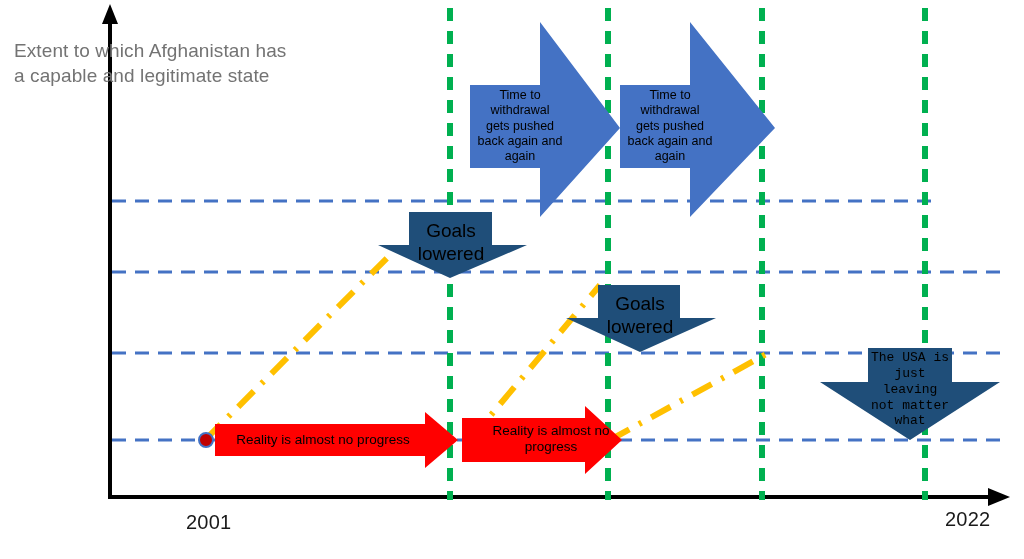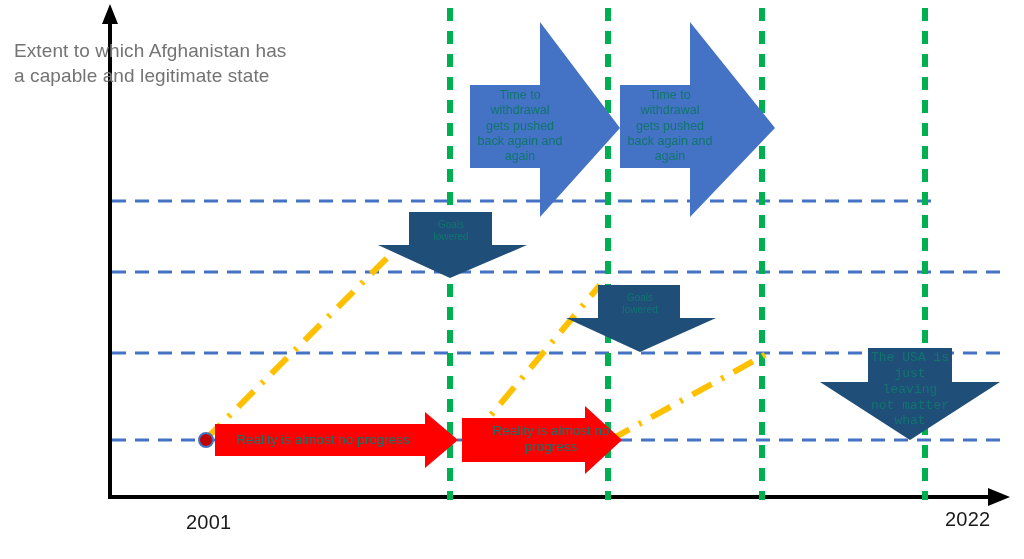--- a/index.html
+++ b/index.html
@@ -33,31 +33,31 @@
     white-space: pre-line;
   }
   .tick-label {
     position: absolute;
     font-size: 20px;
     color: #1a1a1a;
     letter-spacing: 0.2px;
   }
   .arrow-text {
     position: absolute;
-    color: #0f766e;
+    color: #000000;
     text-align: center;
     line-height: 1.22;
     pointer-events: none;
     white-space: pre-line;
   }
   .t-blue-right {
     font-size: 12.5px;
   }
   .t-goals {
-    font-size: 10px;
+    font-size: 19px;
   }
   .t-usa {
     font-size: 13px;
     font-family: Liberation Mono, monospace;
   }
   .t-red {
     font-size: 13.5px;
   }
 </style>
 </head>

